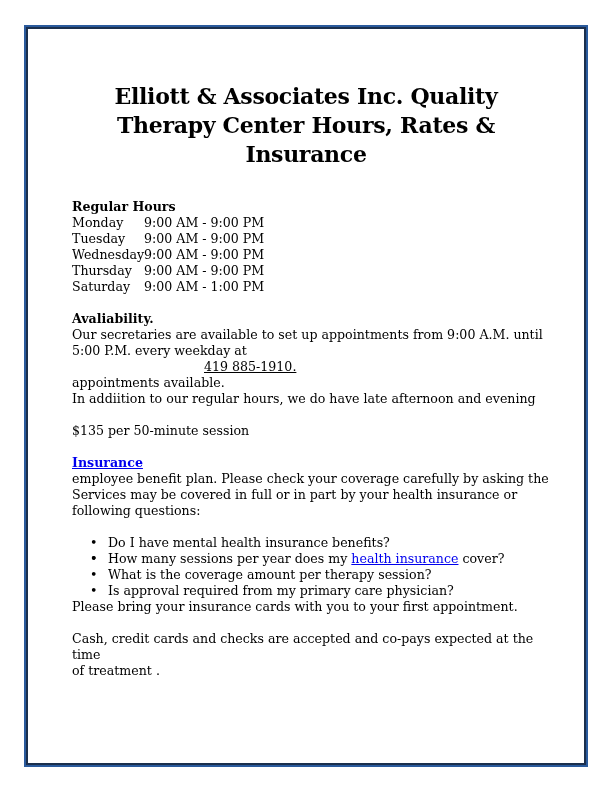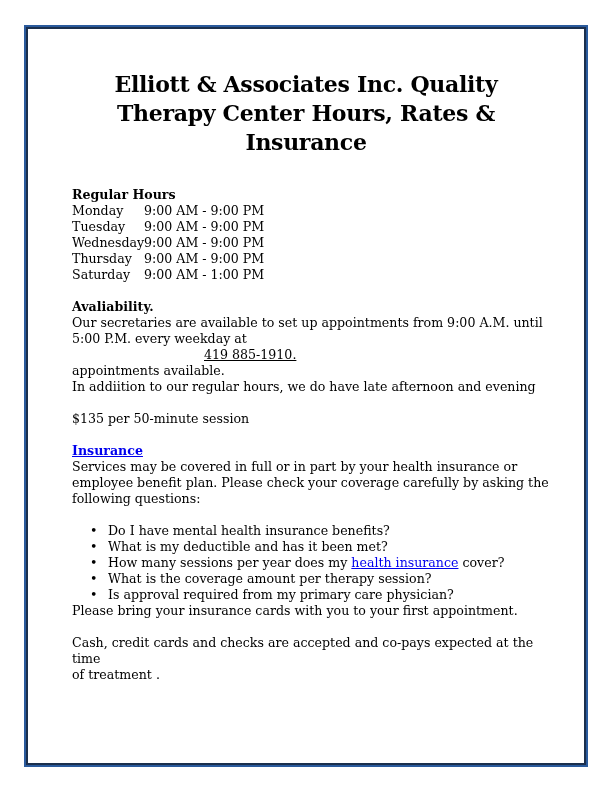--- a/index.html
+++ b/index.html
@@ -21,21 +21,21 @@
       top: 25px;
       width: 564px;
       height: 742px;
       box-sizing: border-box;
       border: 2px solid #2a5a9c;
       box-shadow: inset 0 0 0 2px #1b2f4d;
     }
     .content {
       position: absolute;
       left: 72px;
-      top: 70px;
+      top: 82px;
       width: 480px;
       font-size: 12.6px;
       line-height: 16px;
     }
     .title {
       font-family: "DejaVu Serif", "Liberation Serif", serif;
       font-weight: bold;
       font-size: 22px;
       line-height: 29px;
       text-align: center;
@@ -143,32 +143,31 @@
   <div class="spacer"></div>
 
   <section class="section">
     <p>$135 per 50-minute session</p>
   </section>
 
   <div class="spacer"></div>
 
   <section class="section">
     <a class="link-heading" href="#">Insurance</a>
+    <p>employee benefit plan. Please check your coverage carefully by asking the</p>
     <p>Services may be covered in full or in part by your health insurance or</p>
-    <p>employee benefit plan. Please check your coverage carefully by asking the</p>
     <p>following questions:</p>
     <div class="spacer"></div>
     <ul class="questions">
       <li>
         <span class="bullet">•</span>
         <span>Do I have mental health insurance benefits?</span>
       </li>
       <li>
         <span class="bullet">•</span>
-        <span>What is my deductible and has it been met?</span>
       </li>
       <li>
         <span class="bullet">•</span>
         <span>How many sessions per year does my </span><a class="link" href="#">health insurance</a><span> cover?</span>
       </li>
       <li>
         <span class="bullet">•</span>
         <span>What is the coverage amount per therapy session?</span>
       </li>
       <li>

